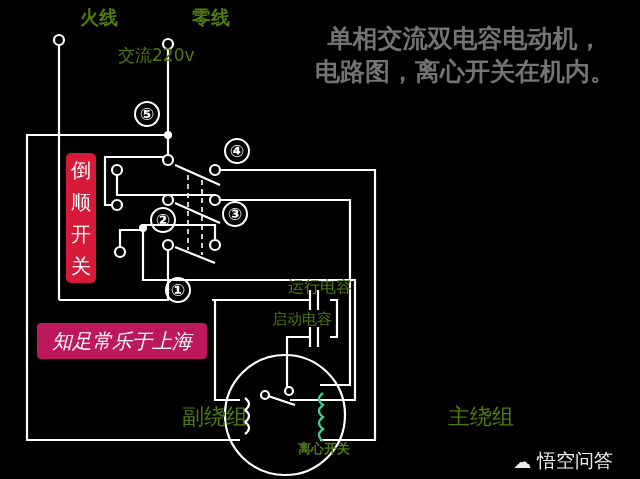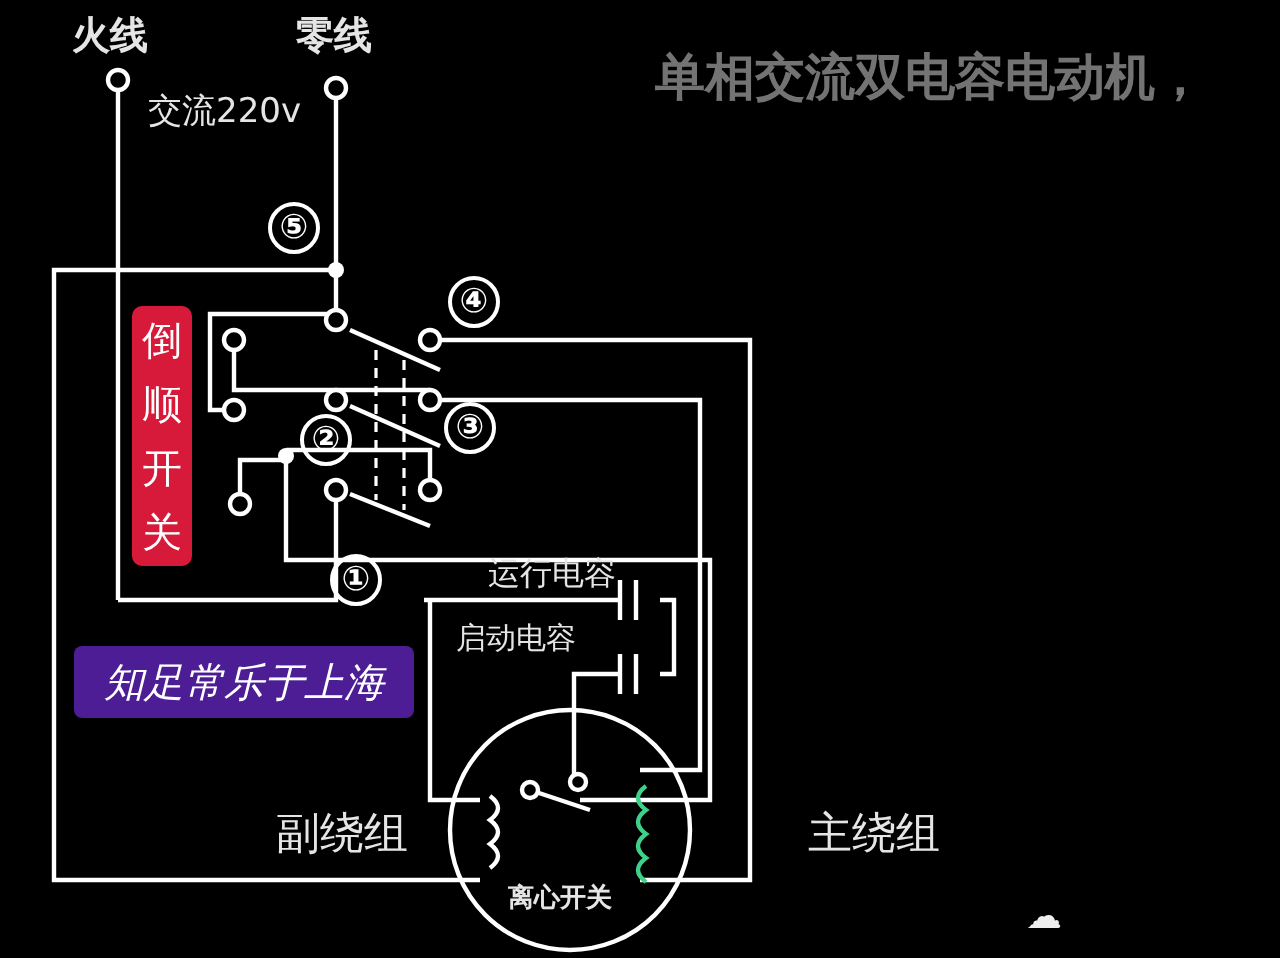--- a/index.html
+++ b/index.html
@@ -1,23 +1,23 @@
 <!DOCTYPE html>
 <html><head>
 <meta charset="utf-8">
 <style>
   html,body{margin:0;padding:0;background:#000;}
   body{width:640px;height:479px;position:relative;overflow:hidden;font-family:"DejaVu Sans",sans-serif;}
   #canvas{position:absolute;left:0;top:0;width:640px;height:479px;}
-  .lbl{position:absolute;color:#e5e5e5;white-space:nowrap;font-family:"DejaVu Sans",sans-serif;}
+  .lbl{position:absolute;color:#4d7c0f;white-space:nowrap;font-family:"DejaVu Sans",sans-serif;margin-left:44px;}
   .title{position:absolute;left:300px;top:22px;color:#737373;font-size:25px;line-height:33px;text-align:center;width:330px;font-weight:bold;}
   .title div{white-space:nowrap;}
   .num{position:absolute;width:22px;height:22px;border:2px solid #fff;border-radius:50%;color:#fff;font-size:17px;line-height:22px;text-align:center;font-weight:bold;}
   .redbox{position:absolute;left:66px;top:153px;width:30px;height:130px;background:#d7193a;border-radius:5px;color:#fff;font-size:20px;line-height:32px;text-align:center;display:flex;flex-direction:column;justify-content:center;}
-  .greenbox{position:absolute;left:37px;top:323px;width:170px;height:36px;background:#4c1d95;border-radius:4px;color:#fff;font-size:20px;line-height:36px;text-align:center;font-family:"DejaVu Serif",serif;font-style:italic;}
+  .greenbox{position:absolute;left:37px;top:323px;width:170px;height:36px;background:#be185d;border-radius:4px;color:#fff;font-size:20px;line-height:36px;text-align:center;font-family:"DejaVu Serif",serif;font-style:italic;}
   .logo{position:absolute;left:513px;top:448px;color:#eee;font-size:19px;display:flex;align-items:center;gap:6px;}
 </style>
 </head>
 <body>
 
 <svg id="canvas" viewBox="0 0 640 479" xmlns="http://www.w3.org/2000/svg">
   <g stroke="#fff" stroke-width="2.2" fill="none">
 
     <line x1="59" y1="42" x2="59" y2="300"></line>
 
@@ -83,20 +83,21 @@
     <circle cx="143" cy="228" r="4"></circle>
   </g>
 </svg>
 
 <div class="lbl" style="left:36px;top:5px;font-size:19px;font-weight:bold;">火线</div>
 <div class="lbl" style="left:148px;top:5px;font-size:19px;font-weight:bold;">零线</div>
 <div class="lbl" style="left:74px;top:44px;font-size:17px;font-weight:normal;">交流220v</div>
 
 <div class="title">
   <div>单相交流双电容电动机，</div>
+  <div>电路图，离心开关在机内。</div>
 </div>
 
 <div class="num" style="left:134px;top:101px;">⑤</div>
 <div class="num" style="left:224px;top:138px;">④</div>
 <div class="num" style="left:222px;top:201px;">③</div>
 <div class="num" style="left:150px;top:207px;">②</div>
 <div class="num" style="left:165px;top:277px;">①</div>
 
 <div class="redbox">
   <span>倒</span>
@@ -109,13 +110,14 @@
 <div class="lbl" style="left:228px;top:310px;font-size:15px;">启动电容</div>
 
 <div class="greenbox">知足常乐于上海</div>
 
 <div class="lbl" style="left:138px;top:402px;font-size:22px;text-align:center;">副绕组</div>
 <div class="lbl" style="left:404px;top:402px;font-size:22px;">主绕组</div>
 <div class="lbl" style="left:254px;top:440px;font-size:13px;font-weight:bold;">离心开关</div>
 
 <div class="logo">
   <span style="font-size:18px;">☁</span>
+  <span>悟空问答</span>
 </div>
 
 </body></html>

